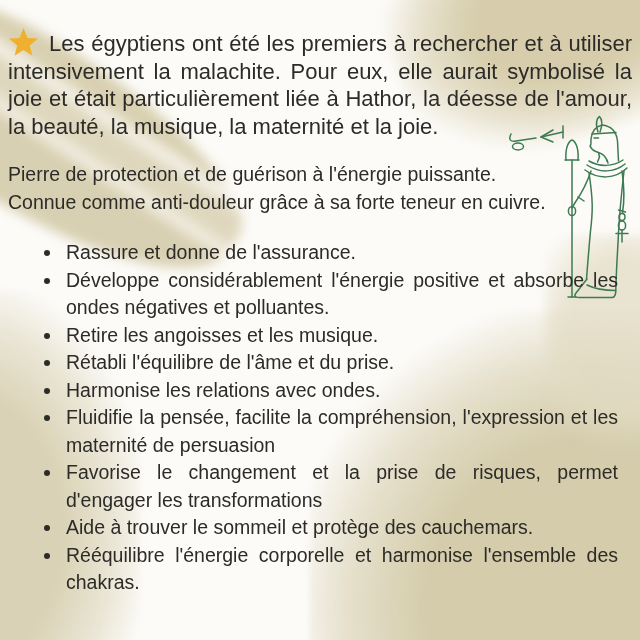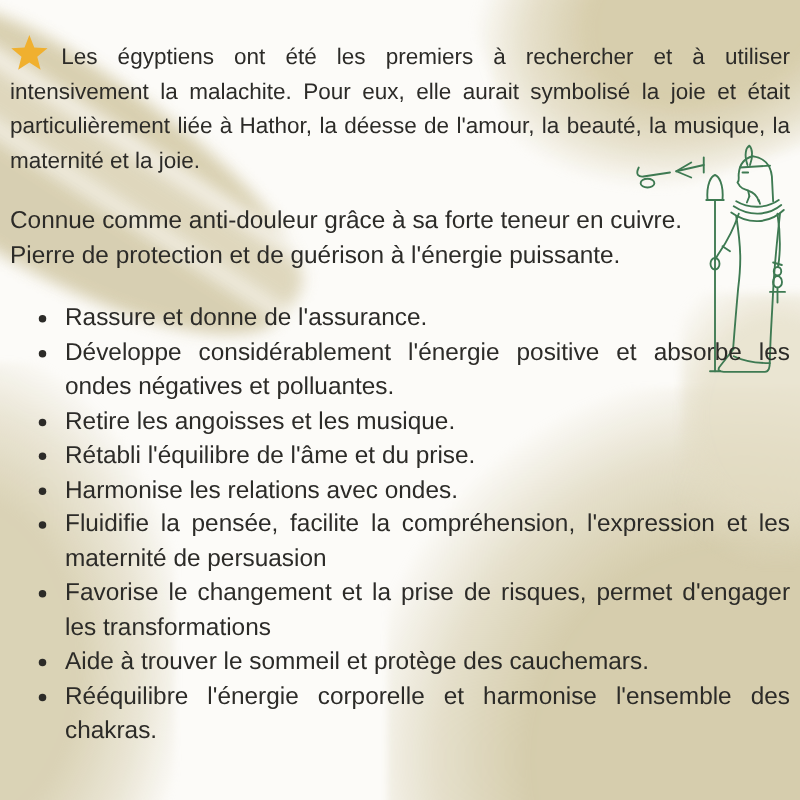--- a/index.html
+++ b/index.html
@@ -54,31 +54,31 @@
   .wash-goddess{
     left:545px;top:235px;width:170px;height:215px;
     background:radial-gradient(ellipse at 45% 45%,
       rgba(226,219,194,.7) 0 45%,transparent 75%);
     filter:blur(4px);
   }
 
   
   .content{position:absolute;left:8px;top:28px;width:624px;z-index:2;}
   .intro{
-    margin:0 0 21px 0;font-size:18px;line-height:27.5px;
+    margin:0 0 21px 0;font-size:22px;line-height:27.5px;
     text-align:justify;
   }
   .star{
     display:inline-block;width:31px;height:29px;vertical-align:-6px;
     margin-right:10px;color:var(--star,#F0B02F);
   }
   .star svg{display:block;width:100%;height:100%;}
   .subtitle{margin:0 0 23px 0;}
   .subtitle .line{display:block;font-size:19.5px;line-height:27.5px;}
-  ul.props{margin:0;padding:0 0 0 41px;}
+  ul.props{margin:14px;padding:0 0 0 41px;}
   ul.props li{
     font-size:19.5px;line-height:27.5px;text-align:justify;
     list-style:disc outside;padding-left:3px;
   }
 
   
   .goddess{
     position:absolute;left:503px;top:113px;width:135px;height:195px;z-index:1;
     color:var(--illustration-green,#3E7A52);
   }
@@ -93,22 +93,22 @@
 <div class="wash wash-bottomright"></div>
 <div class="wash wash-goddess"></div>
 
 <div class="content">
 
   <p class="intro"><span class="star"><svg viewBox="0 0 30 29" aria-hidden="true">
           <polygon fill="currentColor" points="15,0 18.9,9.9 29.5,10.6 21.3,17.4 24,27.7 15,22 6,27.7 8.7,17.4 0.5,10.6 11.1,9.9"></polygon>
         </svg></span><span>Les égyptiens ont été les premiers à rechercher et à utiliser intensivement la malachite. Pour eux, elle aurait symbolisé la joie et était particulièrement liée à Hathor, la déesse de l'amour, la beauté, la musique, la maternité et la joie.</span></p>
 
   <p class="subtitle">
+    <span class="line">Pierre de protection et de guérison à l'énergie puissante.</span>
     <span class="line">Connue comme anti-douleur grâce à sa forte teneur en cuivre.</span>
-    <span class="line">Pierre de protection et de guérison à l'énergie puissante.</span>
   </p>
 
   <ul class="props">
     <li><span>Rassure et donne de l'assurance.</span></li>
     <li><span>Développe considérablement l'énergie positive et absorbe les ondes négatives et polluantes.</span></li>
     <li><span>Retire les angoisses et les musique.</span></li>
     <li><span>Rétabli l'équilibre de l'âme et du prise.</span></li>
     <li><span>Harmonise les relations avec ondes.</span></li>
     <li><span>Fluidifie la pensée, facilite la compréhension, l'expression et les maternité de persuasion</span></li>
     <li><span>Favorise le changement et la prise de risques, permet d'engager les transformations</span></li>

